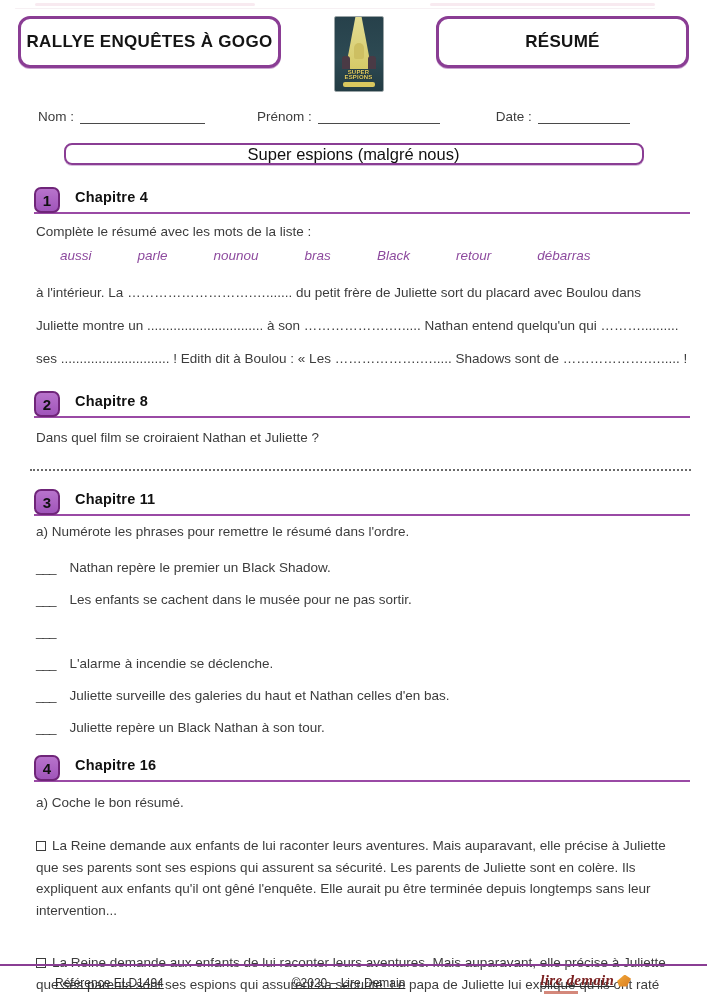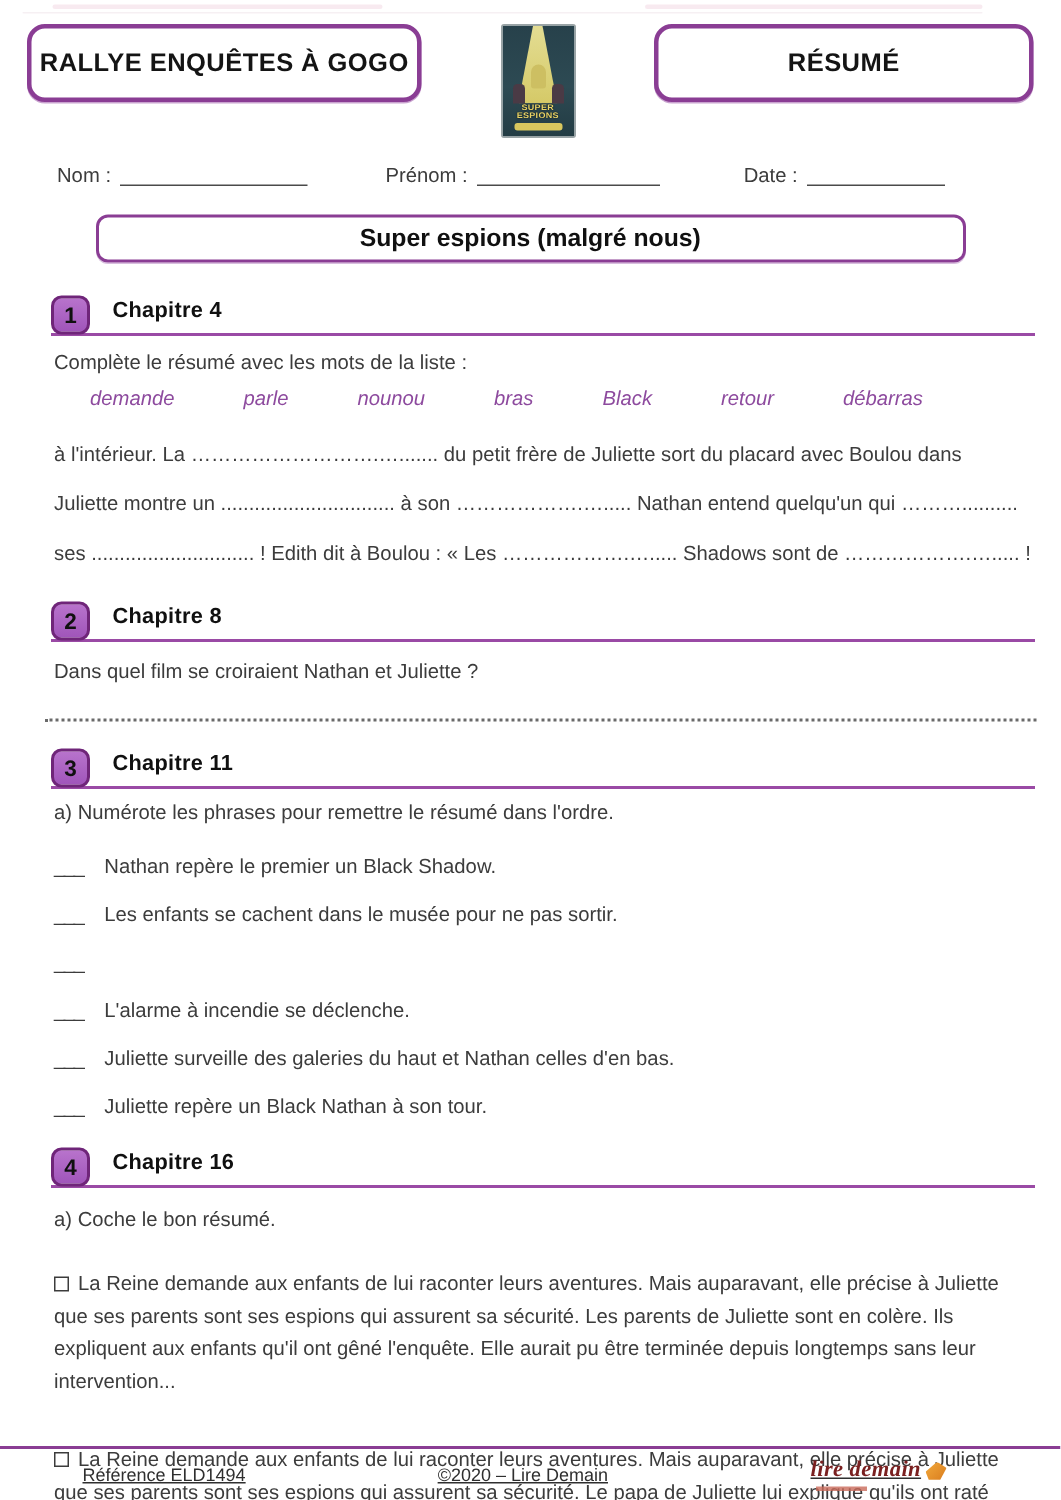--- a/index.html
+++ b/index.html
@@ -64,24 +64,24 @@
   .identity { display:flex; align-items:flex-end; padding:17px 0 0 38px; font-size:13.5px; color:#3c3c3c; }
   .id-label { white-space:nowrap; }
   .id-line { display:inline-block; border-bottom:1.4px solid #4a4a4a; height:13px; }
   .line-nom { width:125px; margin-left:6px; }
   .line-prenom { width:122px; margin-left:6px; }
   .line-date { width:92px; margin-left:6px; }
   .id-gap1 { width:52px; } .id-gap2 { width:56px; }
 
   
   .banner {
-    margin:19px auto 0 auto; width:580px; height:32px;
+    margin:19px auto 0 auto; width:580px; height:22px;
     border:2.5px solid #8a3d94; border-radius:8px;
     display:flex; align-items:center; justify-content:center;
-    font-weight:bold; font-size:16.5px; color:#101010;
+    font-weight:normal; font-size:16.5px; color:#101010;
     box-shadow:0 1px 0 #d8bede;
   }
 
   
   .chap {
     position:relative; margin:0 17px 0 34px; height:32px;
     border-bottom:2.2px solid #9a4aa5;
     display:flex; align-items:center;
   }
   .badge {
@@ -187,21 +187,21 @@
   <div class="banner">
     <span>Super espions (malgré nous)</span>
   </div>
 
   <div class="chap" style="margin-top:17px;">
     <div class="badge">1</div>
     <div class="chap-title">Chapitre 4</div>
   </div>
   <div class="body-text instruction">Complète le résumé avec les mots de la liste :</div>
   <div class="word-list">
-    <span>demande</span>
+    <span>aussi</span>
     <span>parle</span>
     <span>nounou</span>
     <span>bras</span>
     <span>Black</span>
     <span>retour</span>
     <span>débarras</span>
   </div>
   <div class="body-text fill-para">
     <div>à l'intérieur. La ……………………….…....... du petit frère de Juliette sort du placard avec Boulou dans</div>
     <div>Juliette montre un ............................... à son ……………….…..... Nathan entend quelqu'un qui ………..........</div>

